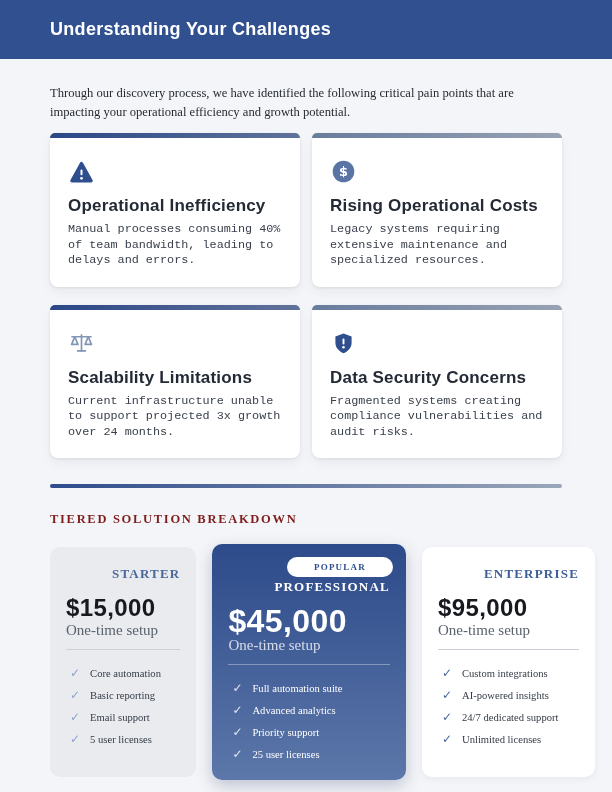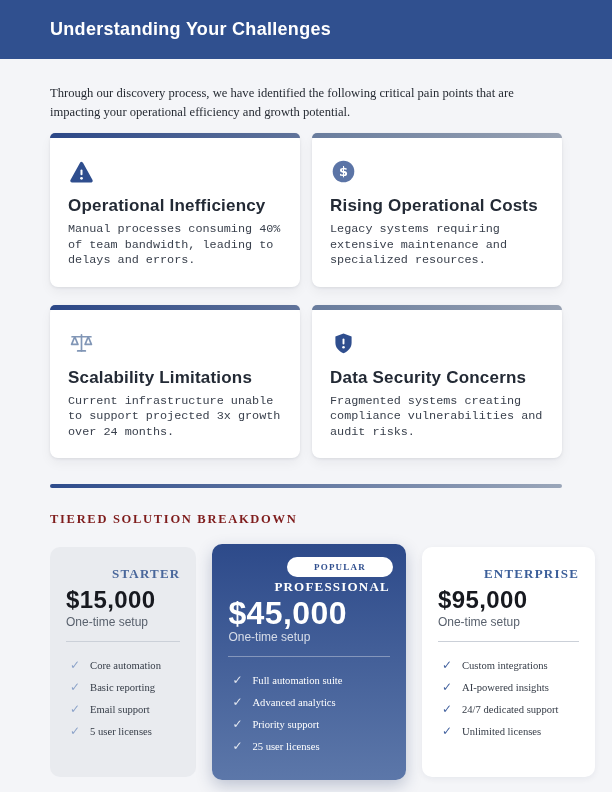--- a/index.html
+++ b/index.html
@@ -120,26 +120,26 @@
     margin-left:46px;
   }
   .tier-enterprise .tier-name{color:#3C5F9A;text-align:center;}
   .tier-popular .tier-name{color:#ffffff;margin-top:16px;}
   .tier-price{
     font-size:24px;
     font-weight:bold;
     line-height:27px;
     letter-spacing:.4px;
     color:#17191F;
-    margin-top:6px;
+    margin-top:14px;
   }
   .tier-popular .tier-price{color:#ffffff;font-size:32px;line-height:29px;}
   .tier-billing{
-    font-family:Liberation Sans, sans-serif;
-    font-size:12px;
+    font-family:Liberation Serif, serif;
+    font-size:15px;
     line-height:13px;
     color:#5A626E;
     margin-top:3px;
   }
   .tier-popular .tier-billing{color:rgba(255,255,255,.78);}
   .tier-sep{
     border:none;border-top:1px solid #CBD0D8;
     margin:12px 0 16px;
   }
   .tier-popular .tier-sep{border-top-color:rgba(255,255,255,.35);}

